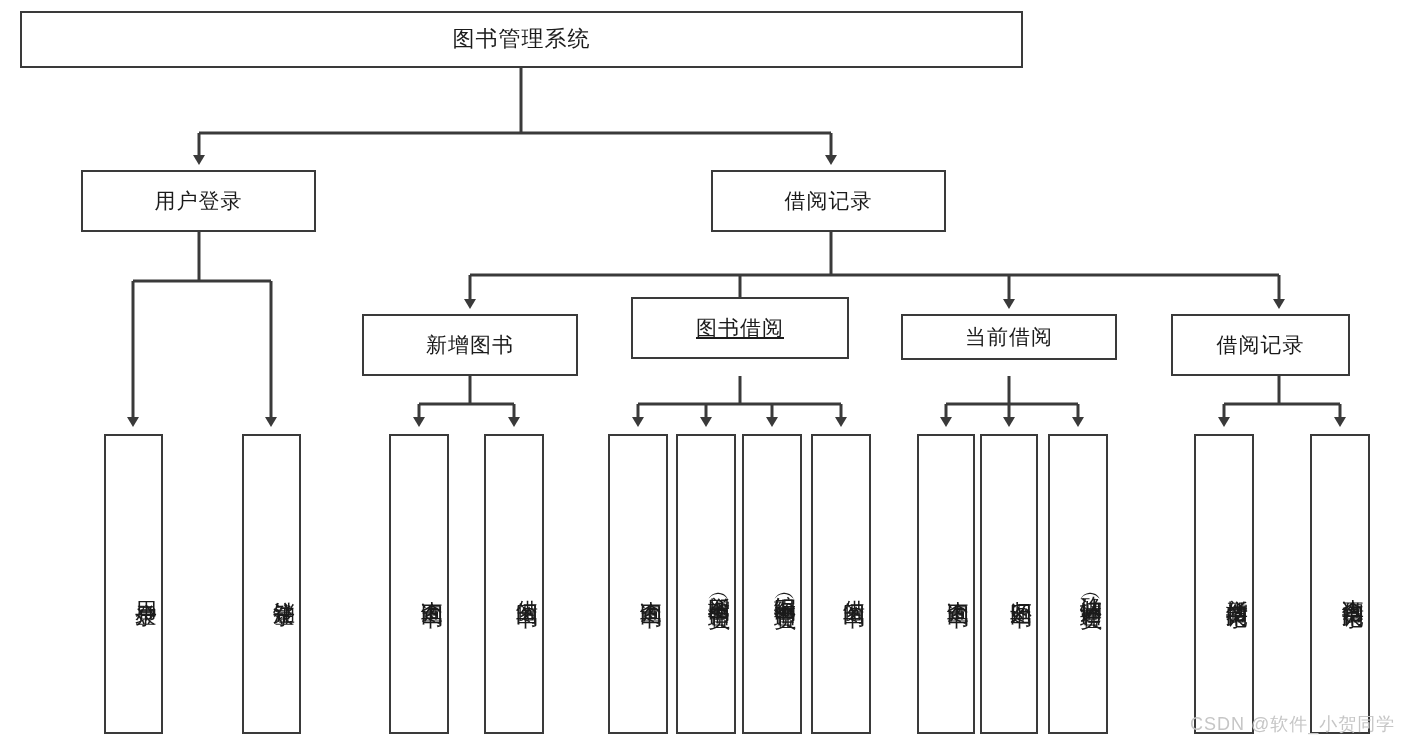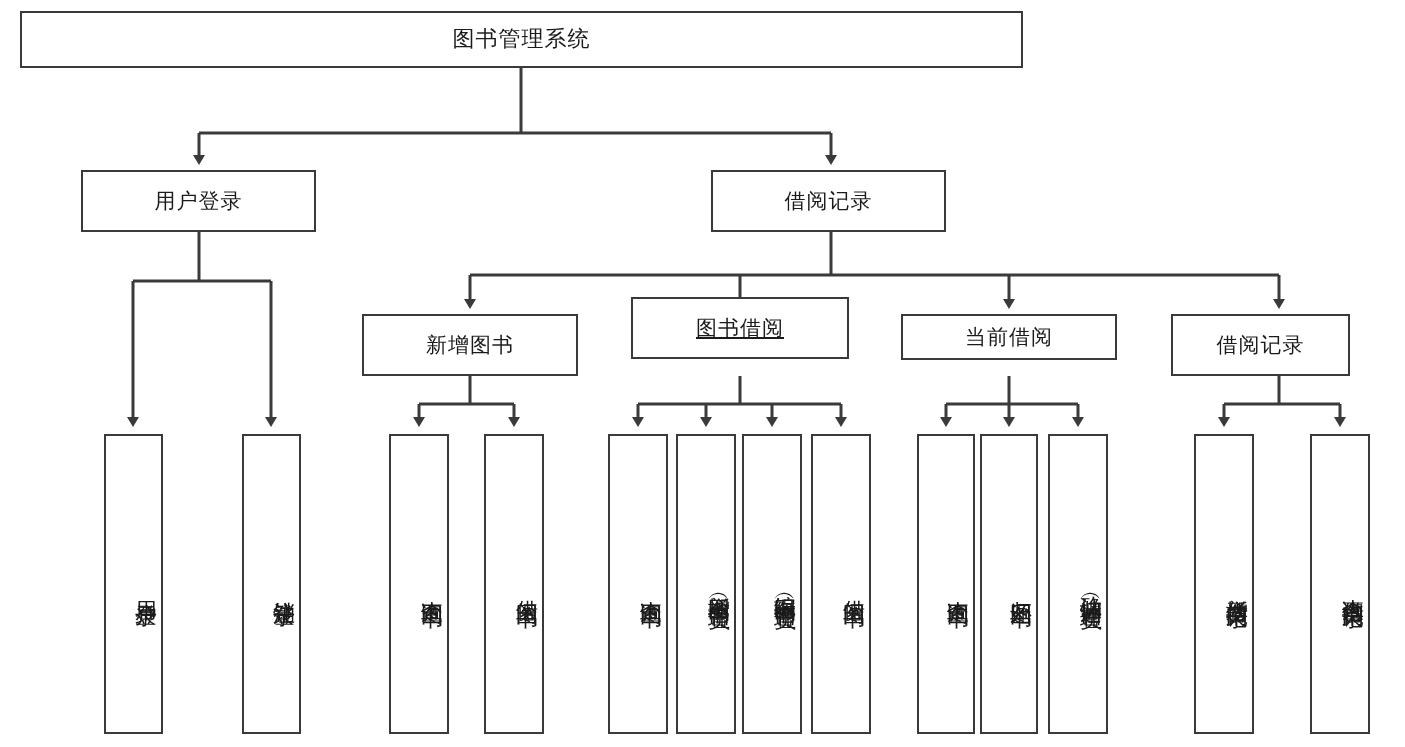--- a/index.html
+++ b/index.html
@@ -149,14 +149,15 @@
   <div class="node vert" style="left:917px; top:434px; width:58px; height:300px;">查询图书</div>
 
   <div class="node vert" style="left:980px; top:434px; width:58px; height:300px;">归还图书</div>
 
   <div class="node vert" style="left:1048px; top:434px; width:60px; height:300px;">确认归还（管理员）</div>
 
   <div class="node vert" style="left:1194px; top:434px; width:60px; height:300px;">新增借阅记录</div>
 
   <div class="node vert" style="left:1310px; top:434px; width:60px; height:300px;">查询借阅记录</div>
 
+  <div class="watermark" style="left:1190px; top:712px;">CSDN @软件_小贺同学</div>
 
 </div>
 
 </body></html>

